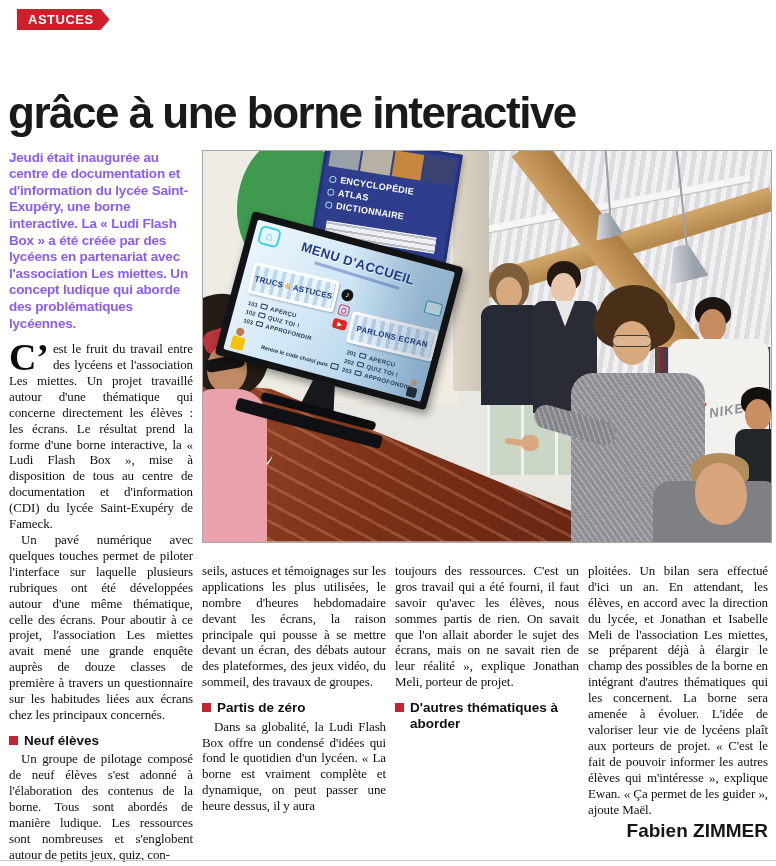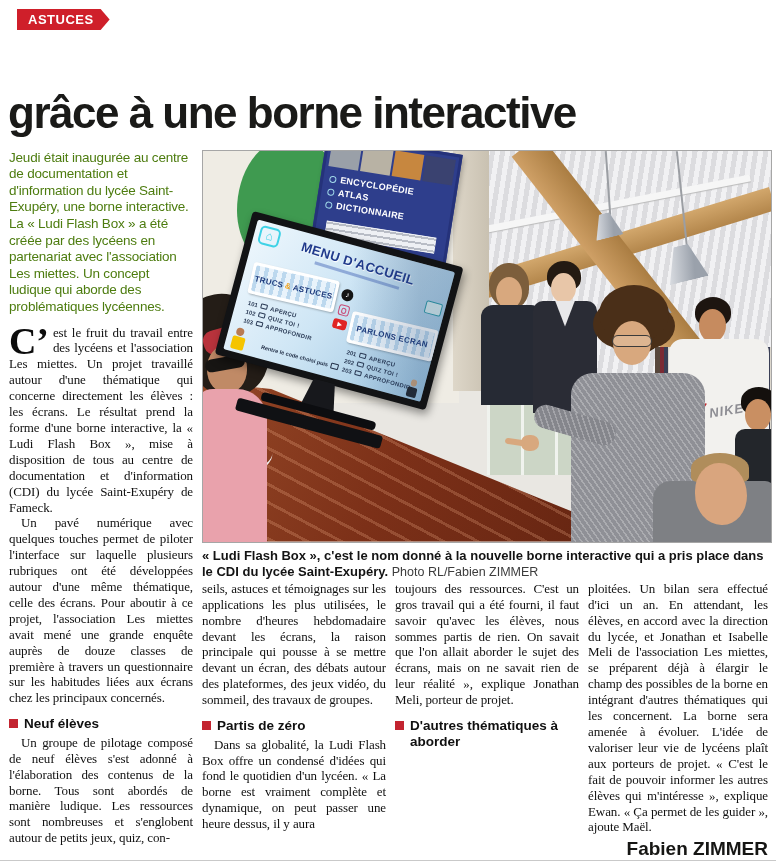--- a/index.html
+++ b/index.html
@@ -25,22 +25,22 @@
     display:grid; grid-template-columns:184px 184px 184px 180px;
     column-gap:9px; padding:0 6px 0 9px; align-items:start;
   }
   .col1 { grid-column:1; grid-row:1 / span 2; }
   .figure { grid-column:2 / span 3; grid-row:1; }
   .col2 { grid-column:2; grid-row:2; }
   .col3 { grid-column:3; grid-row:2; }
   .col4 { grid-column:4; grid-row:2; }
   
   .lede {
-    font-weight:normal; font-size:13.5px; line-height:1.23;
-    letter-spacing:-.2px; color:#4d7c0f; margin-bottom:9px;
+    font-weight:bold; font-size:13.5px; line-height:1.23;
+    letter-spacing:-.2px; color:#8b5cf6; margin-bottom:9px;
   }
   .body-p {
     font-family:"Liberation Serif", serif; font-size:13px; line-height:15.9px;
     text-align:justify; color:#101010; letter-spacing:-.1px;
   }
   .indent { text-indent:12px; }
   .drop {
     float:left; font-family:"Liberation Serif", serif; font-weight:bold;
     font-size:38px; line-height:29px; padding:2px 4px 0 0; color:#0c0c0c;
   }
@@ -371,21 +371,20 @@
         <div class="abs c-hair"></div>
         <div class="abs head c-face"></div>
         <div class="abs c-glasses"></div>
         <div class="abs c-arm"></div>
         <div class="abs c-hand"></div>
         <div class="abs c-finger"></div>
         <div class="abs m-body"></div>
         <div class="abs m-hair"></div>
         <div class="abs m-face"></div>
       </div>
-      <figcaption class="caption"><b>« Ludi Flash Box », c'est le nom donné à la nouvelle borne interactive qui a pris place dans le CDI du lycée Saint-Exupéry.</b> <span class="credit">Photo RL/Fabien ZIMMER</span></figcaption>
     </figure>
 
     <div class="col2">
       <p class="body-p">seils, astuces et témoignages sur les applications les plus utilisées, le nombre d'heures hebdomadaire devant les écrans, la raison principale qui pousse à se mettre devant un écran, des débats autour des plateformes, des jeux vidéo, du sommeil, des travaux de groupes.</p>
       <div class="subhead">
           <span class="sq"></span>
           <span>Partis de zéro</span>
         </div>
       <p class="body-p indent">Dans sa globalité, la Ludi Flash Box offre un condensé d'idées qui fond le quotidien d'un lycéen. « La borne est vraiment complète et dynamique, on peut passer une heure dessus, il y aura</p>
     </div>

